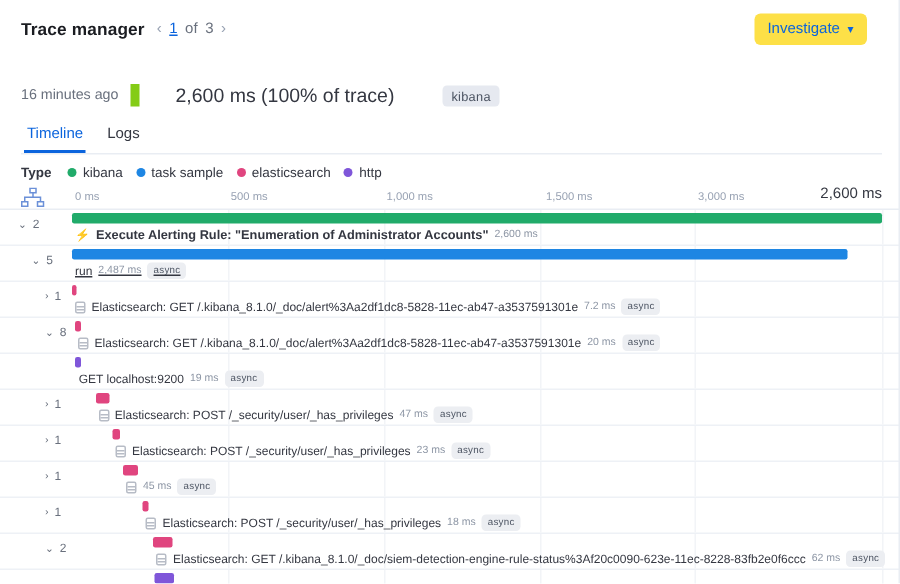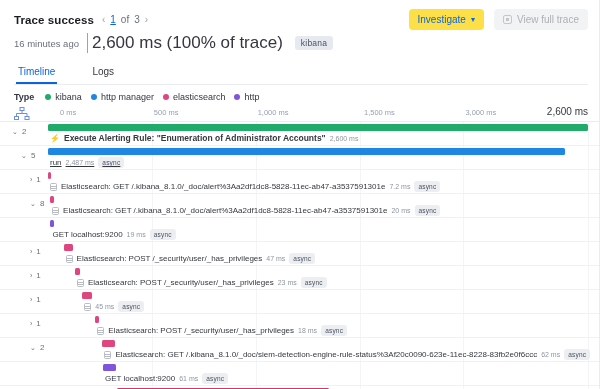--- a/index.html
+++ b/index.html
@@ -28,30 +28,30 @@
   }
   .btn-viewtrace {
     background:#f2f3f5; color:#afb0b3; border:none; border-radius:4px;
     font-size:10px; font-family:inherit; padding:5px 9px; display:flex; align-items:center; gap:5px;
     cursor:default;
   }
   .caret { font-size:8px; }
   .ico-box { width:9px; height:9px; border:1px solid #c6c7c9; border-radius:2px; display:inline-block; position:relative;}
   .ico-box:after{ content:""; position:absolute; left:2px; top:2px; width:3px; height:3px; background:#c6c7c9;}
 
-  .hdr-row2 { display:flex; align-items:center; margin-top:3px; gap:0; }
+  .hdr-row2 { display:flex; align-items:center; margin-top:26px; gap:0; }
   .meta-ago { font-size:9.5px; color:#69707d; padding-right:8px; }
-  .meta-dur { font-size:17px; color:#343741; padding:0 4px; border-left:1px solid #84cc16; }
+  .meta-dur { font-size:13px; color:#343741; padding:0 24px; border-left:6px solid #84cc16; }
   .badge-success {
     background:#e6e9f0; color:#4a5260; font-size:8.5px; border-radius:3px;
     padding:2px 6px; margin-left:8px; letter-spacing:.2px;
   }
 
   
-  .tabs { display:flex; gap:33px; margin-top:9px; padding-left:2px; border-bottom:1px solid #e9edf3; }
+  .tabs { display:flex; gap:12px; margin-top:9px; padding-left:2px; border-bottom:1px solid #e9edf3; }
   .tab { font-size:10px; color:#343741; padding:4px 2px 7px 2px; cursor:pointer; }
   .tab.active { color:#0b64dd; box-shadow: inset 0 -2px 0 #0b64dd; }
 
   
   .legend { display:flex; align-items:center; gap:9px; padding:7px 0 4px 14px; }
   .legend .lbl { font-size:9px; font-weight:700; color:#343741; margin-right:2px; }
   .lg-item { display:flex; align-items:center; gap:4px; font-size:9px; color:#343741; }
   .dot { width:6px; height:6px; border-radius:50%; display:inline-block; }
 
   
@@ -81,38 +81,34 @@
   .vgrid { position:absolute; top:0; bottom:0; width:1px; background:#f2f4f7; }
   .right-edge { position:absolute; top:0; bottom:0; right:0; width:1px; background:#e9edf3; }
 </style>
 </head>
 <body>
 
 <div class="panel">
 
   <div class="hdr">
     <div class="hdr-row1">
-      <span class="title">Trace success</span>
+      <span class="title">Trace manager</span>
       <span class="pager">
         <span class="pg-arrow">‹</span>
         <span class="pg-cur">1</span>
         <span class="pg-word">of</span>
         <span class="pg-word">3</span>
         <span class="pg-arrow">›</span>
       </span>
       <span class="spacer"></span>
       <button class="btn-investigate">
         <span>Investigate</span>
         <span class="caret">▾</span>
       </button>
       <span style="width:10px"></span>
-      <button class="btn-viewtrace">
-        <span class="ico-box"></span>
-        <span>View full trace</span>
-      </button>
     </div>
 
     <div class="hdr-row2">
       <span class="meta-ago">16 minutes ago</span>
       <span class="meta-dur">2,600 ms (100% of trace)</span>
       <span class="badge-success">kibana</span>
     </div>
 
     <div class="tabs" id="tab-bar">
         <div class="tab active">Timeline</div>
@@ -121,40 +117,40 @@
   </div>
 
   <div class="legend" id="legend-row">
     <span class="lbl">Type</span>
   <span class="lg-item">
         <span class="dot" style="background: rgb(33, 171, 106);"></span>
         <span>kibana</span>
       </span>
       <span class="lg-item">
         <span class="dot" style="background: rgb(30, 134, 227);"></span>
-        <span>http manager</span>
+        <span>task sample</span>
       </span>
       <span class="lg-item">
         <span class="dot" style="background: rgb(224, 69, 127);"></span>
         <span>elasticsearch</span>
       </span>
       <span class="lg-item">
         <span class="dot" style="background: rgb(127, 86, 217);"></span>
         <span>http</span>
       </span>
     </div>
 
   <div class="axis" id="axis-row">
     <svg class="tree-icon" viewBox="0 0 16 14">
       <rect x="6" y="0.5" width="4" height="3" fill="none" stroke="#6b90d8"></rect>
       <rect x="0.5" y="9.5" width="4" height="3" fill="none" stroke="#6b90d8"></rect>
       <rect x="11" y="9.5" width="4" height="3" fill="none" stroke="#6b90d8"></rect>
       <path d="M8 3.5 V6.5 M2.5 9.5 V6.5 H13 V9.5" fill="none" stroke="#6b90d8"></path>
     </svg>
-  <div class="tick" style="left: 60px;">0 ms</div>
+  <div class="tick" style="left: 50px;">0 ms</div>
       <div class="tick" style="left: 153.846px;">500 ms</div>
       <div class="tick" style="left: 257.692px;">1,000 ms</div>
       <div class="tick" style="left: 364px;">1,500 ms</div>
       <div class="tick" style="left: 465.385px;">3,000 ms</div>
       <div class="tick last" style="right: 12px;">2,600 ms</div>
     </div>
 
   <div class="rows" id="rows">
       <div class="row">
         <div class="vgrid" style="left: 151.846px;"></div>

